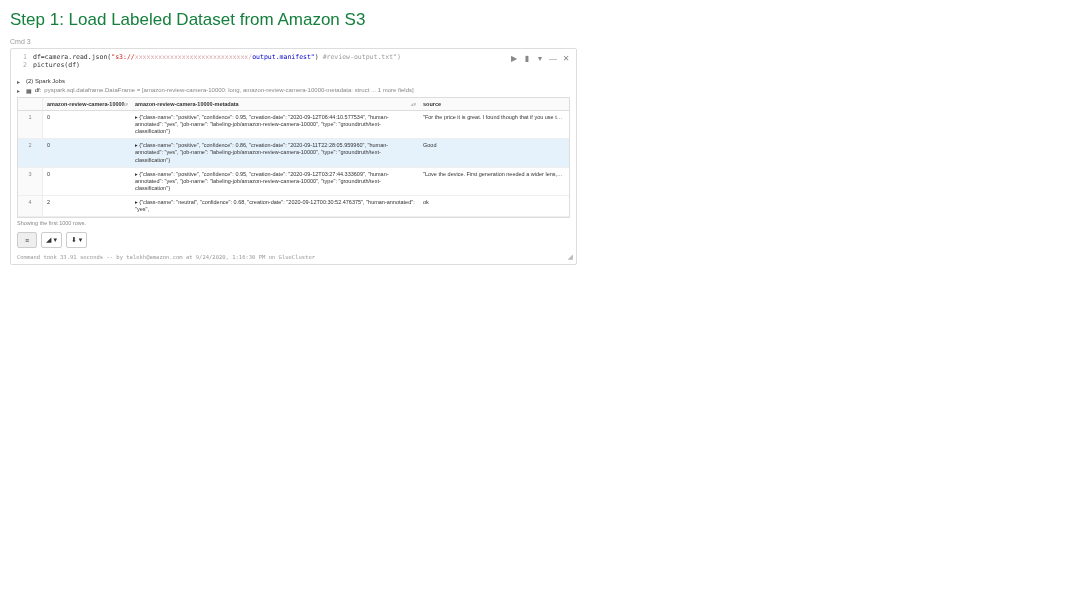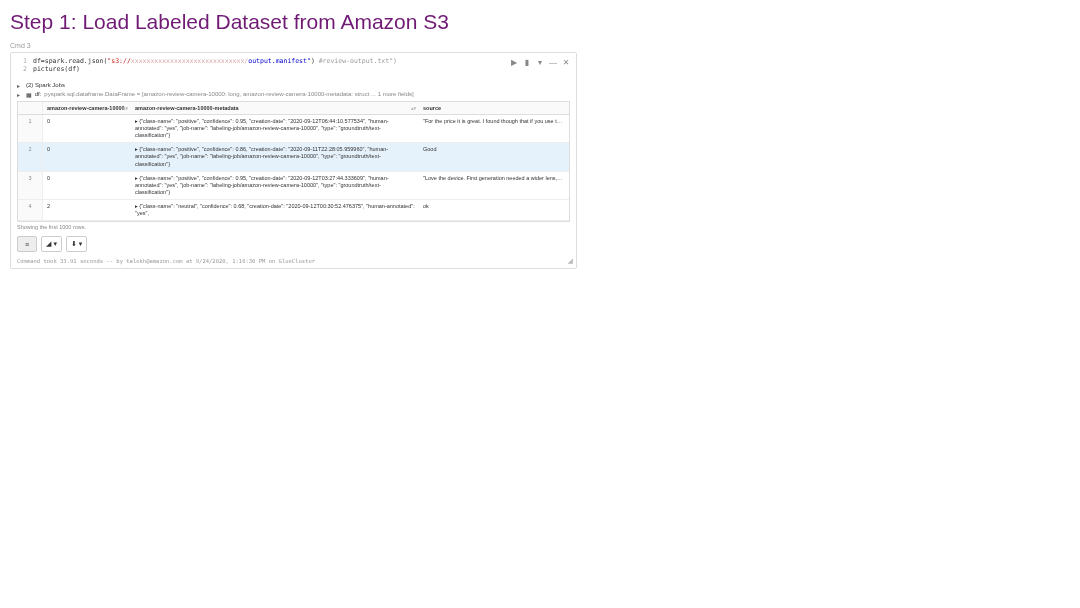--- a/index.html
+++ b/index.html
@@ -1,16 +1,16 @@
 <!DOCTYPE html>
 <html><head>
 <meta charset="utf-8">
 <style>
 body{margin:0;padding:10px;font-family:"Helvetica Neue",Arial,sans-serif;font-size:11px;color:#333;background:#fff}
-.step-title{font-size:21px;font-weight:500;margin:0 0 8px 0;color:#701a75}
+.step-title{font-size:17px;font-weight:500;margin:0 0 8px 0;color:#15803d}
 .cmd-label{font-size:7px;color:#999;margin-bottom:3px}
 .cell-container{border:1px solid #ddd;border-radius:2px;width:565px;position:relative;background:#fff}
 .cell-toolbar{position:absolute;top:5px;right:6px;display:flex;gap:5px;align-items:center}
 .tb-icon{width:8px;height:8px;display:inline-flex;align-items:center;justify-content:center;color:#888;font-size:8px;cursor:pointer}
 .code-area{padding:4px 0 4px 4px}
 .code-line{display:flex;font-family:Menlo,Consolas,monospace;font-size:6.5px;line-height:1.3}
 .line-num{width:12px;text-align:right;color:#aaa;padding-right:6px;user-select:none}
 .line-code{white-space:pre}
 .tok-fn{color:#333}
 .tok-str{color:#c41a16}
@@ -49,21 +49,21 @@
     <span class="tb-icon">▶</span>
     <span class="tb-icon">▮</span>
     <span class="tb-icon">▾</span>
     <span class="tb-icon">—</span>
     <span class="tb-icon">✕</span>
   </div>
 
   <div class="code-area">
     <div class="code-line">
       <span class="line-num">1</span>
-      <span class="line-code"><span class="tok-fn">df=spark.read.json(</span><span class="tok-str">"s3://</span><span class="tok-str" style="color:#d6a3a3">xxxxxxxxxxxxxxxxxxxxxxxxxxxxx/</span><span class="tok-hl">output.manifest"</span><span>) </span><span class="tok-comment">#review-output.txt")</span></span>
+      <span class="line-code"><span class="tok-fn">df=camera.read.json(</span><span class="tok-str">"s3://</span><span class="tok-str" style="color:#d6a3a3">xxxxxxxxxxxxxxxxxxxxxxxxxxxxx/</span><span class="tok-hl">output.manifest"</span><span>) </span><span class="tok-comment">#review-output.txt")</span></span>
     </div>
     <div class="code-line">
       <span class="line-num">2</span>
       <span class="line-code">pictures(df)</span>
     </div>
   </div>
 
   <div class="out-section">
     <div class="out-row">
       <span class="caret">▸</span>

